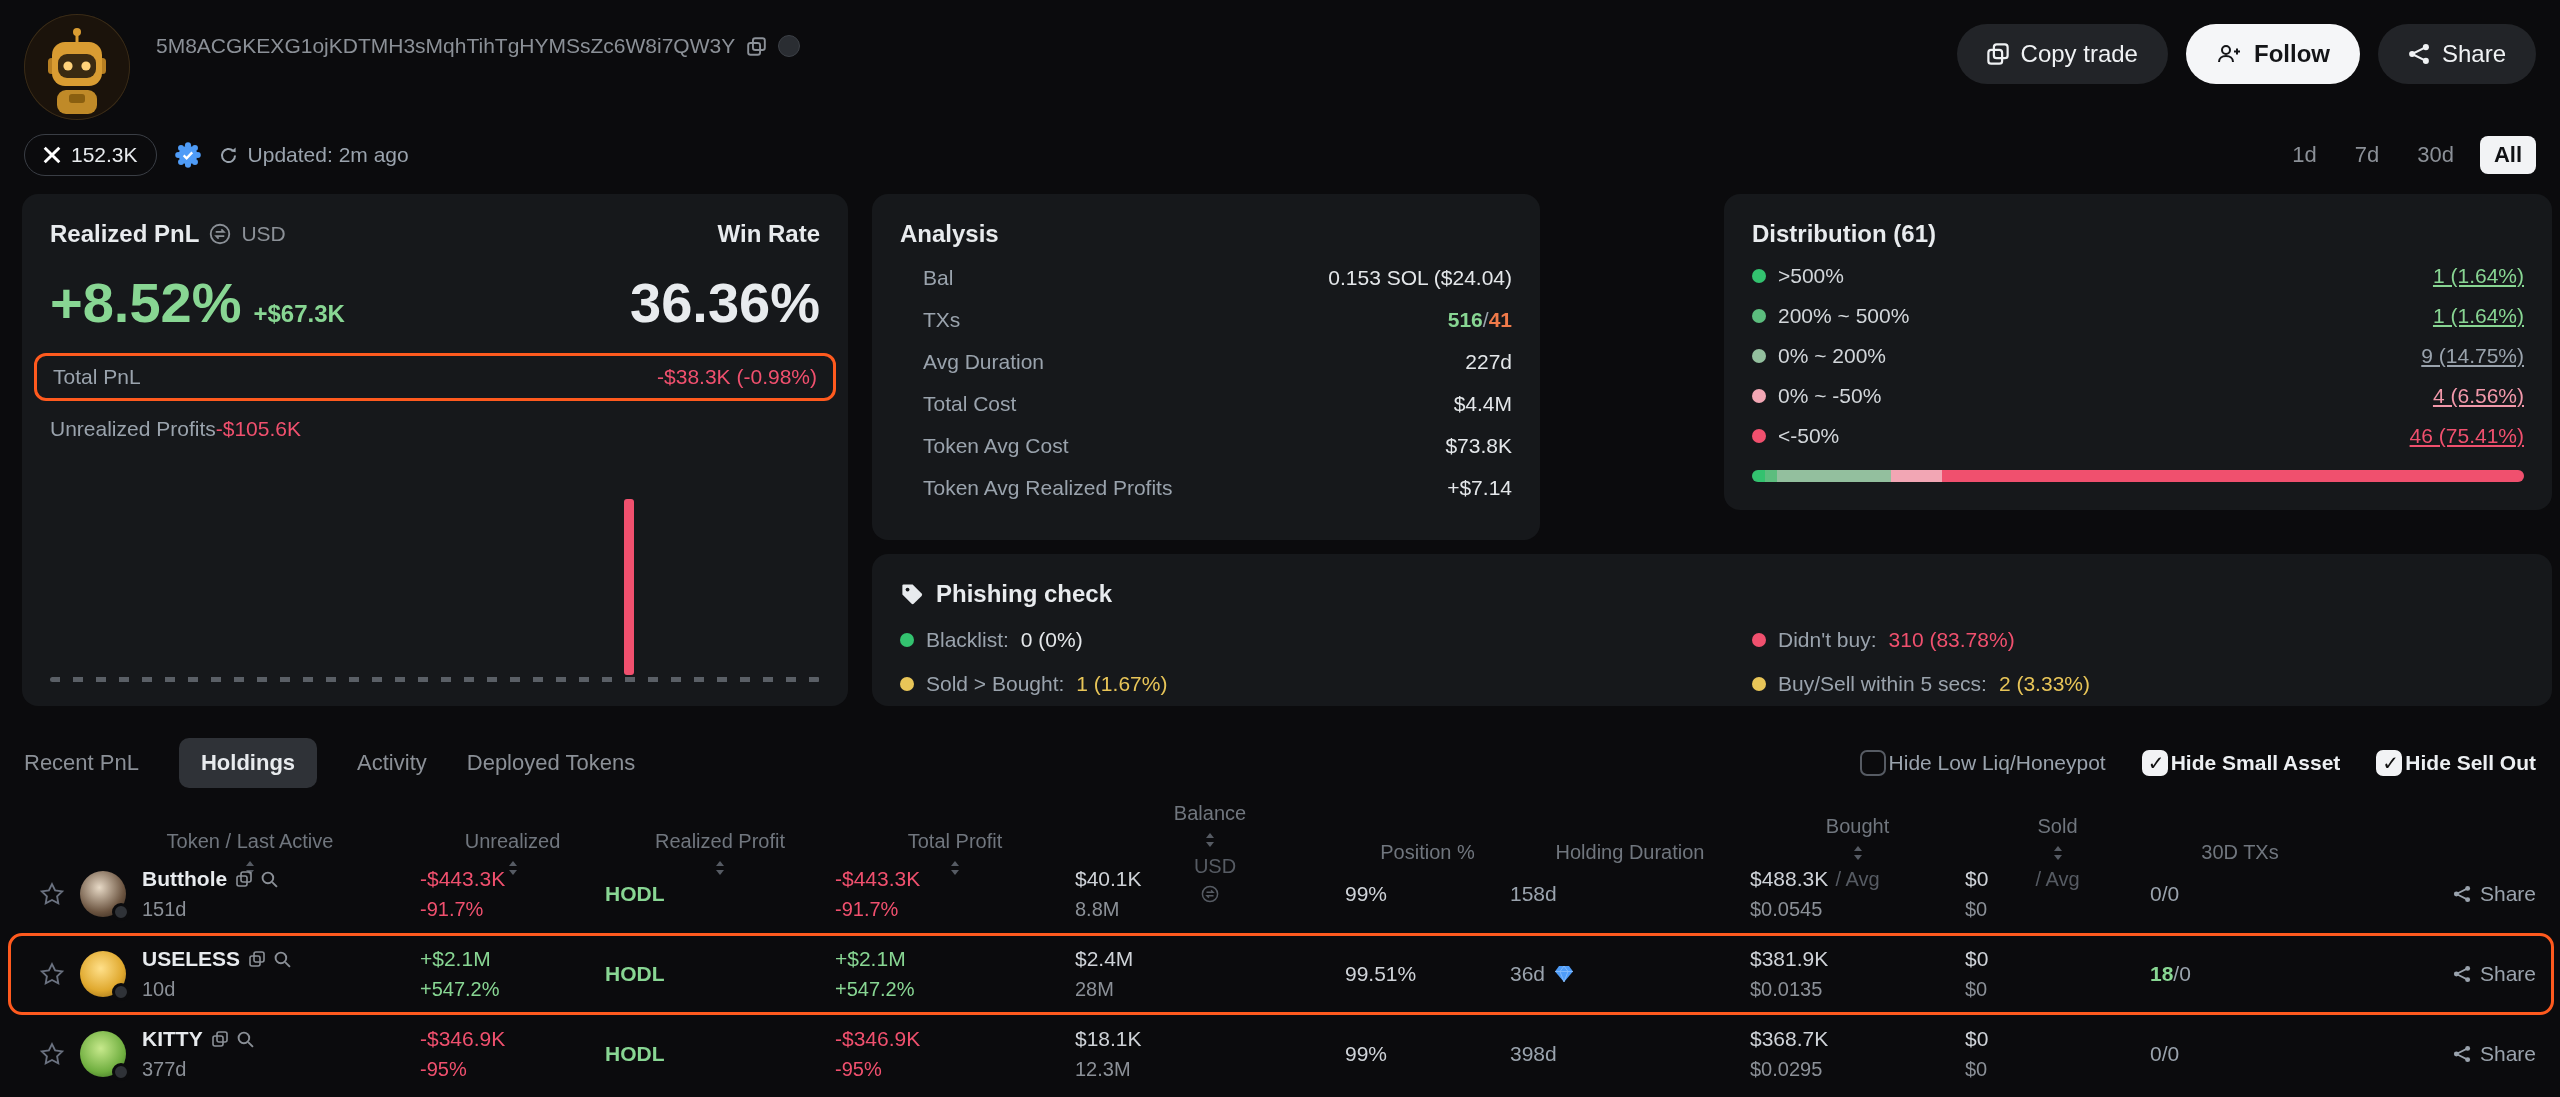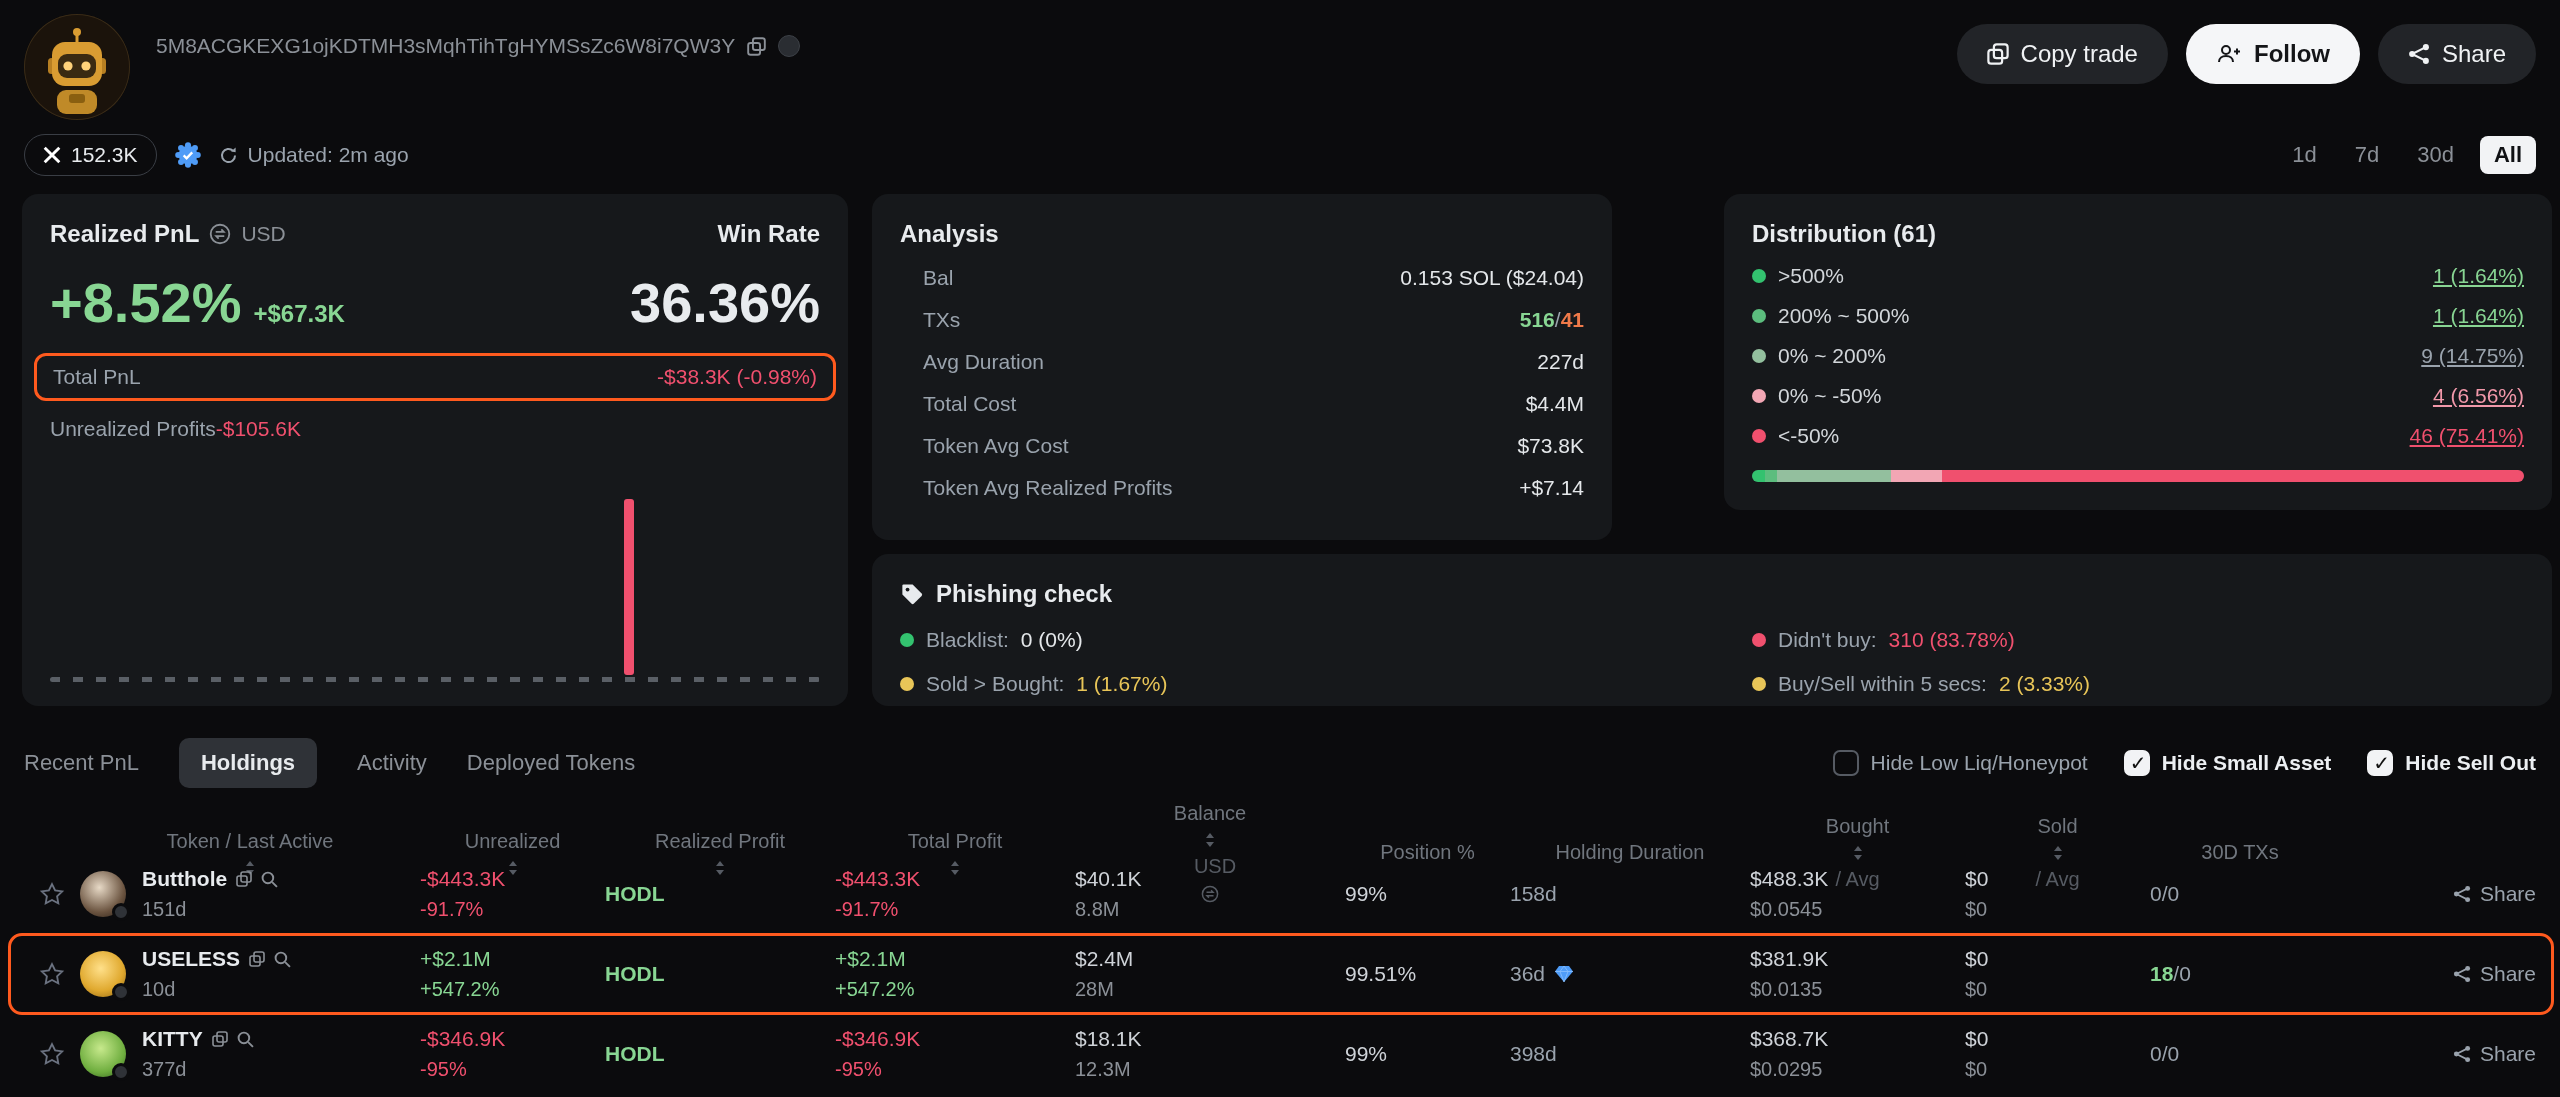--- a/index.html
+++ b/index.html
@@ -32,21 +32,21 @@
   .x-pill { display:flex; align-items:center; gap:10px; border:1px solid #3a3e45; border-radius:24px; padding:8px 18px; color:var(--t1); font-size:21px; }
   .updated { display:flex; gap:10px; color:#9aa3ad; font-size:21px; align-items:center; }
   .ranges { display:flex; gap:14px; align-items:center; color:#8b9097; font-size:22px; }
   .range { padding:6px 12px; cursor:pointer; border-radius:8px; }
   .range.active { background:#f2f3f5; color:#101114; font-weight:700; padding:6px 14px; }
 
   
   .cards { position:relative; height:512px; margin-top:18px; }
   .card { position:absolute; background:var(--card); border-radius:16px; padding:26px 28px; }
   #card-realized { left:22px; top:0; width:826px; height:512px; }
-  #card-analysis { left:872px; top:0; width:740px; height:346px; }
+  #card-analysis { left:872px; top:0; width:668px; height:346px; }
   #card-distribution { left:1724px; top:0; width:828px; height:316px; }
   #card-phishing { left:872px; top:360px; width:1680px; height:152px; }
   .card-title { font-size:24px; font-weight:700; color:var(--t1); }
 
   .rp-head { display:flex; justify-content:space-between; align-items:center; }
   .rp-left { display:flex; align-items:center; gap:10px; }
   .rp-usd { color:#8b9097; font-size:21px; }
   .big-row { display:flex; justify-content:space-between; align-items:flex-end; margin-top:22px; }
   .big-green { font-size:56px; font-weight:700; color:var(--green); display:flex; align-items:baseline; gap:12px; }
   .big-green .sub { font-size:24px; font-weight:700; }
@@ -82,21 +82,21 @@
   .p-grid { display:grid; grid-template-columns:852px 1fr; }
   .p-item { display:flex; align-items:center; gap:12px; font-size:21px; margin-top:20px; color:var(--t2); }
   .v-white { color:#e4e7ea; } .v-yel { color:var(--yellow); }
 
   
   .tabs-row { display:flex; justify-content:space-between; align-items:center; padding:0 24px; margin-top:32px; }
   .tabs { display:flex; align-items:center; gap:40px; font-size:22px; color:#8b9097; }
   .tab { cursor:pointer; padding:12px 0; }
   .tab.active { background:#2f3237; color:var(--t1); padding:12px 22px; border-radius:10px; font-weight:700; }
   .filters { display:flex; gap:36px; align-items:center; font-size:21px; color:#9aa3ad; }
-  .filter { display:flex; gap:12px; align-items:center; cursor:pointer; }
+  .filter { display:flex; gap:3px; align-items:center; cursor:pointer; }
   .filter.on { color:#eceff2; font-weight:600; }
   .cb { width:26px; height:26px; border-radius:7px; border:2px solid #565b63; position:relative; flex:none; }
   .cb.checked { background:#f2f3f5; border-color:#f2f3f5; }
   .cb.checked::after { content:"✓"; position:absolute; left:4px; top:-1px; color:#111; font-size:20px; font-weight:700; }
 
   
   .table { margin-top:14px; padding:0 24px; }
   .t-head, .t-row { display:grid; grid-template-columns:56px 340px 185px 230px 240px 270px 165px 240px 215px 185px 180px 1fr; align-items:center; }
   .t-head { height:52px; color:var(--t3); font-size:20px; }
   .h-cell { display:flex; align-items:center; gap:7px;flex-direction:column; }

